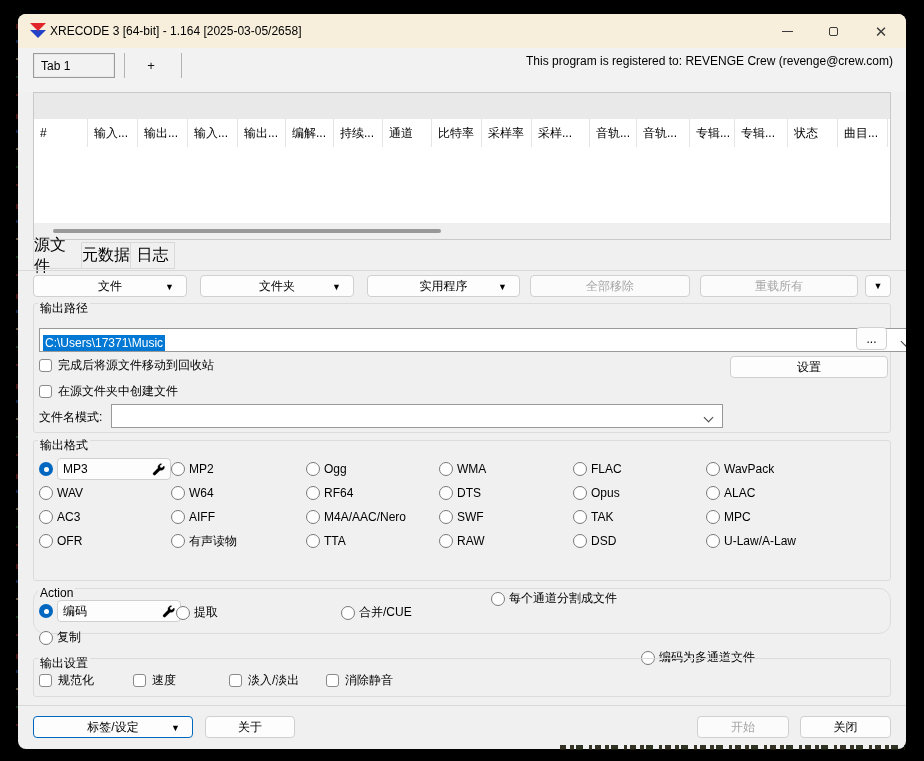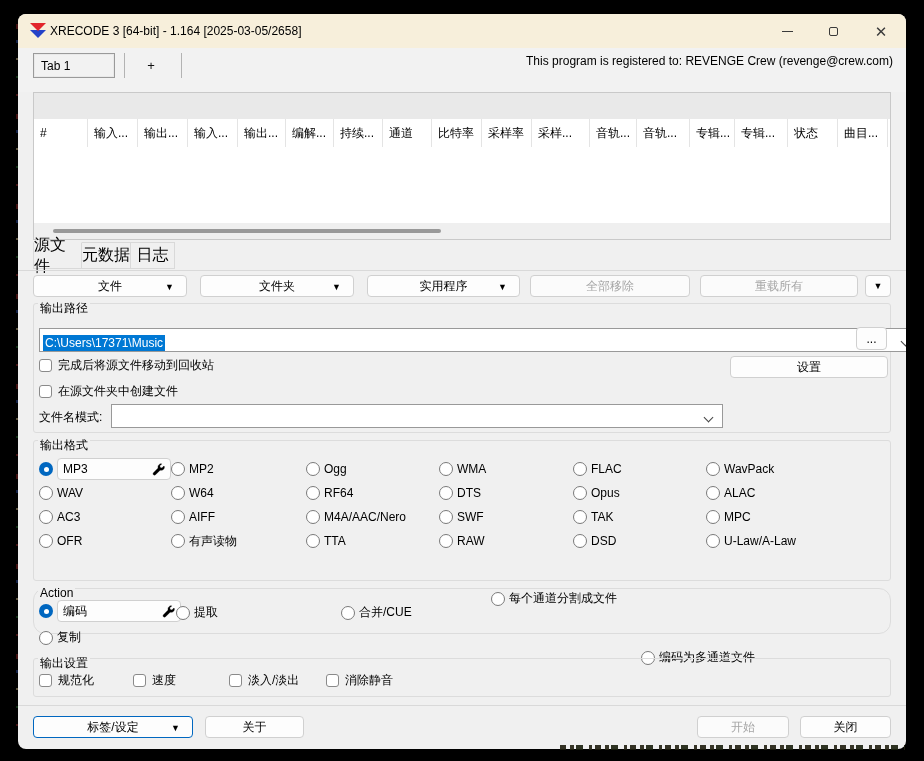--- a/index.html
+++ b/index.html
@@ -339,21 +339,21 @@
       <span>消除静音</span>
     </div>
   </div>
 
   <div class="hline" style="top:691px;"></div>
 
   <div class="btn" style="left:15px; top:702px; width:160px; border:1px solid #0067c0;">
     <span>标签/设定</span>
     <span class="drop">▼</span>
   </div>
-  <div class="btn" style="left:187px; top:702px; width:99px;align-items:center;">
+  <div class="btn" style="left:187px; top:702px; width:90px;align-items:center;">
     <span>关于</span>
   </div>
   <div class="btn disabled" style="left:679px; top:702px; width:92px;">
     <span>开始</span>
   </div>
   <div class="btn" style="left:782px; top:702px; width:91px;">
     <span>关闭</span>
   </div>
 
 </div>

